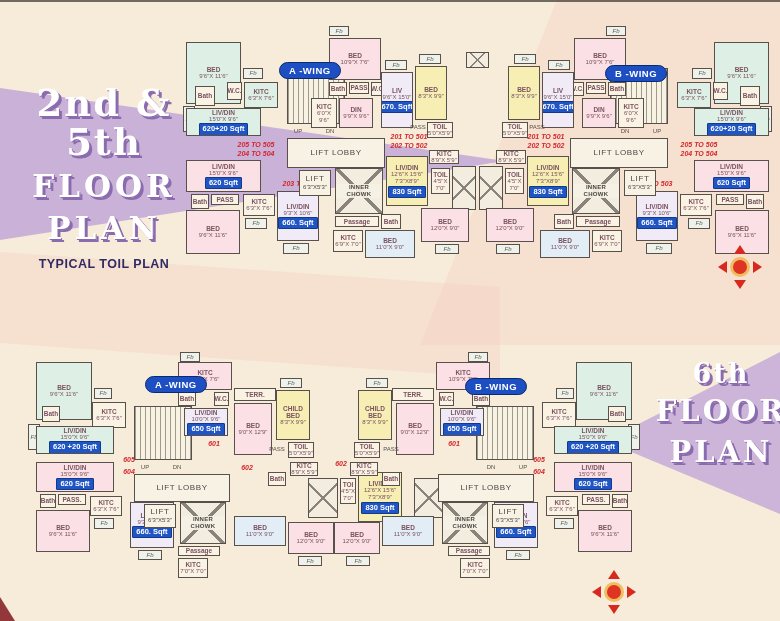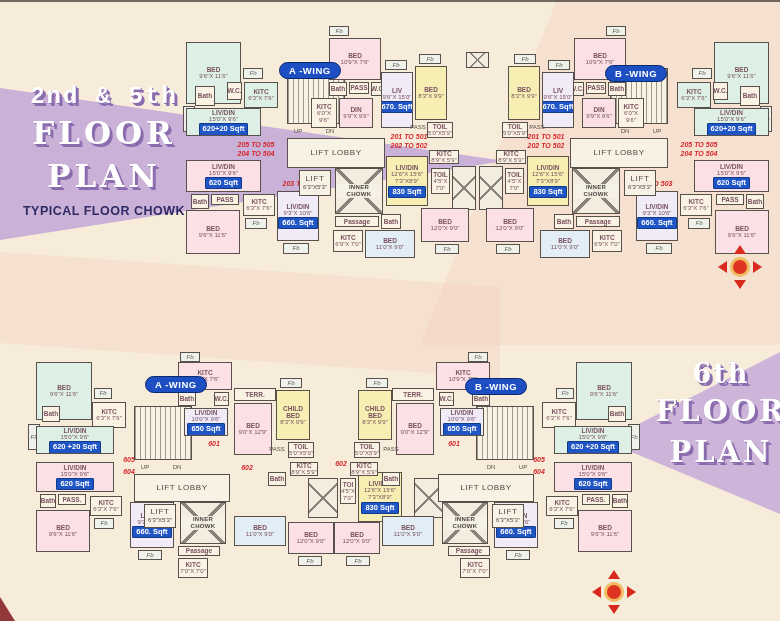--- a/index.html
+++ b/index.html
@@ -17,21 +17,21 @@
     -webkit-clip-path:polygon(100% 0,0 55%,100% 100%);clip-path:polygon(100% 0,0 55%,100% 100%);}
   #top-line{left:0;top:0;width:780px;height:2px;background:#2a2520;opacity:.65;}
   #corner-mark{left:0;top:597px;width:15px;height:24px;background:#93383a;
     -webkit-clip-path:polygon(0 0,100% 100%,0 100%);clip-path:polygon(0 0,100% 100%,0 100%);}
   
   .title-block{position:absolute;z-index:2;text-align:center;}
   #title1{left:6px;top:84px;width:196px;}
   #title2{left:640px;top:360px;width:162px;}
   .big-line{font-family:"DejaVu Serif",serif;font-weight:700;color:#ffffff;
     text-shadow:3px 3px 0 #8a6cae,1px 1px 0 #8a6cae;letter-spacing:2px;line-height:1.05;}
-  #t1l1{font-size:24px;font-family:Liberation Mono, monospace;} #t1l2{font-size:31px;margin-top:8px;letter-spacing:4px;}
+  #t1l1{font-size:37px;} #t1l2{font-size:31px;margin-top:8px;letter-spacing:4px;}
   #t1l3{font-size:31px;margin-top:10px;letter-spacing:4px;}
   #t1sub{margin-top:12px;font-size:12.5px;font-weight:bold;color:#2f2a63;letter-spacing:.5px;}
   #t2l1{font-size:27px;} #t2l2{font-size:29px;margin-top:8px;letter-spacing:3px;}
   #t2l3{font-size:29px;margin-top:10px;letter-spacing:3px;}
   
   .plan{position:absolute;z-index:1;}
   #plan-top{left:183px;top:10px;width:589px;height:256px;}
   #plan-bottom{left:28px;top:350px;width:612px;height:238px;}
   .room{position:absolute;box-sizing:border-box;border:1.5px solid #57504b;
     display:flex;flex-direction:column;align-items:center;justify-content:center;
@@ -78,21 +78,21 @@
   <div class="deco" id="wash-mid"></div>
   <div class="deco" id="tri-left"></div>
   <div class="deco" id="tri-right"></div>
   <div class="deco" id="top-line"></div>
   <div class="deco" id="corner-mark"></div>
 
   <div class="title-block" id="title1">
     <div class="big-line" id="t1l1">2nd &amp; 5th</div>
     <div class="big-line" id="t1l2">FLOOR</div>
     <div class="big-line" id="t1l3">PLAN</div>
-    <div id="t1sub">TYPICAL FLOOR CHOWK</div>
+    <div id="t1sub">TYPICAL TOIL PLAN</div>
   </div>
 
   <div class="title-block" id="title2">
     <div class="big-line" id="t2l1">6th</div>
     <div class="big-line" id="t2l2">FLOOR</div>
     <div class="big-line" id="t2l3">PLAN</div>
   </div>
 
   <div class="plan" id="plan-top">
     <div class="wing-oval" style="left:96px;top:52px">A -WING</div>

